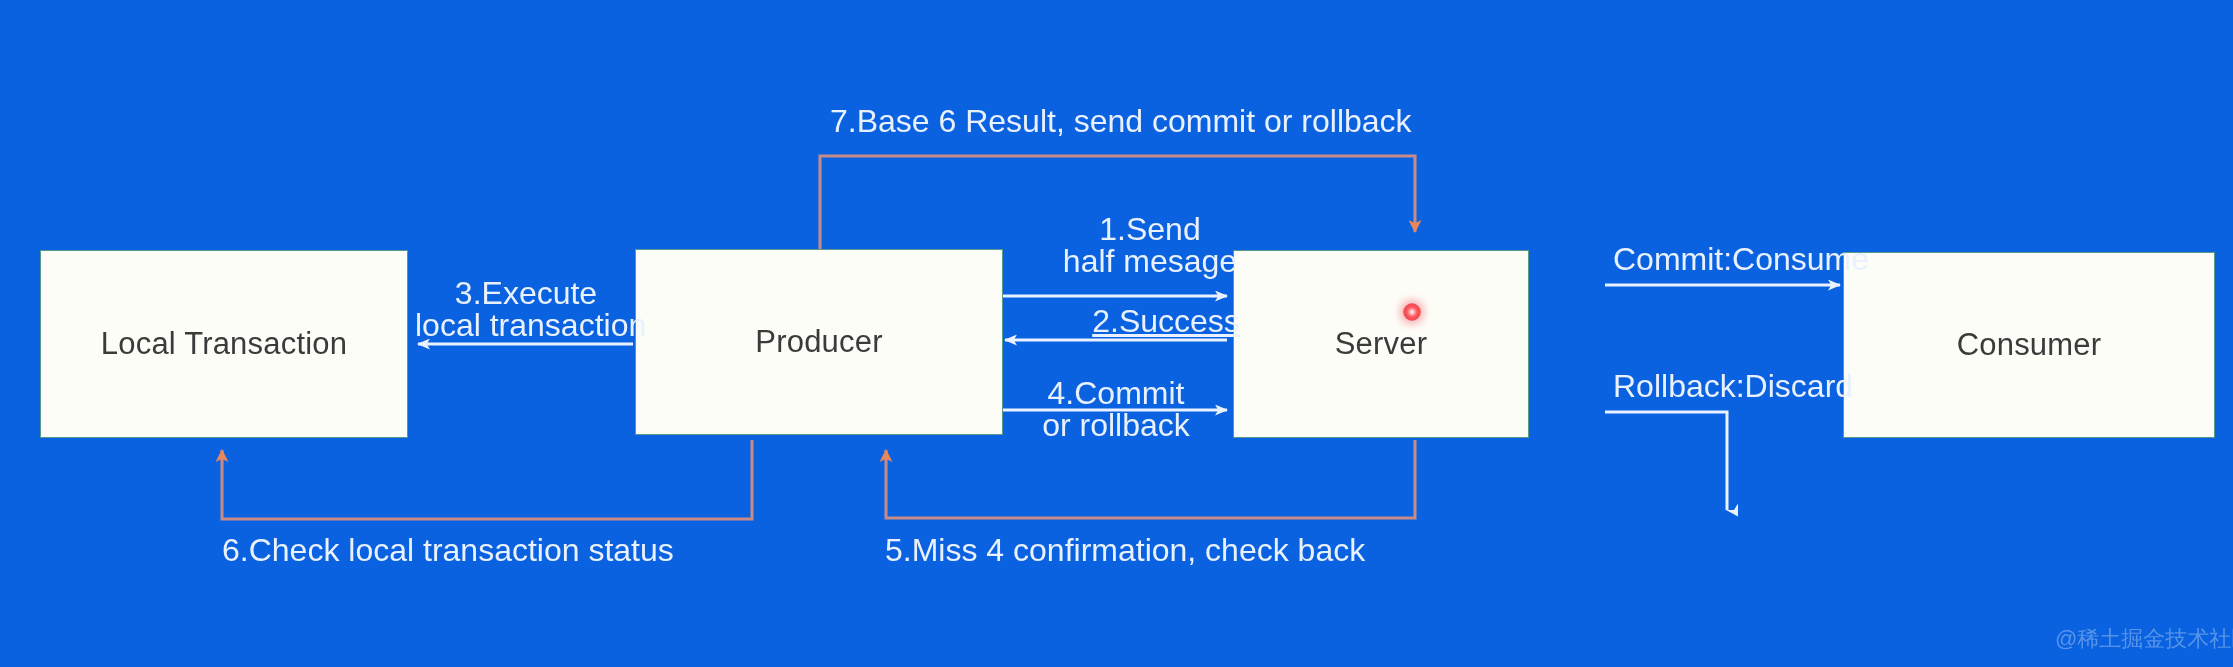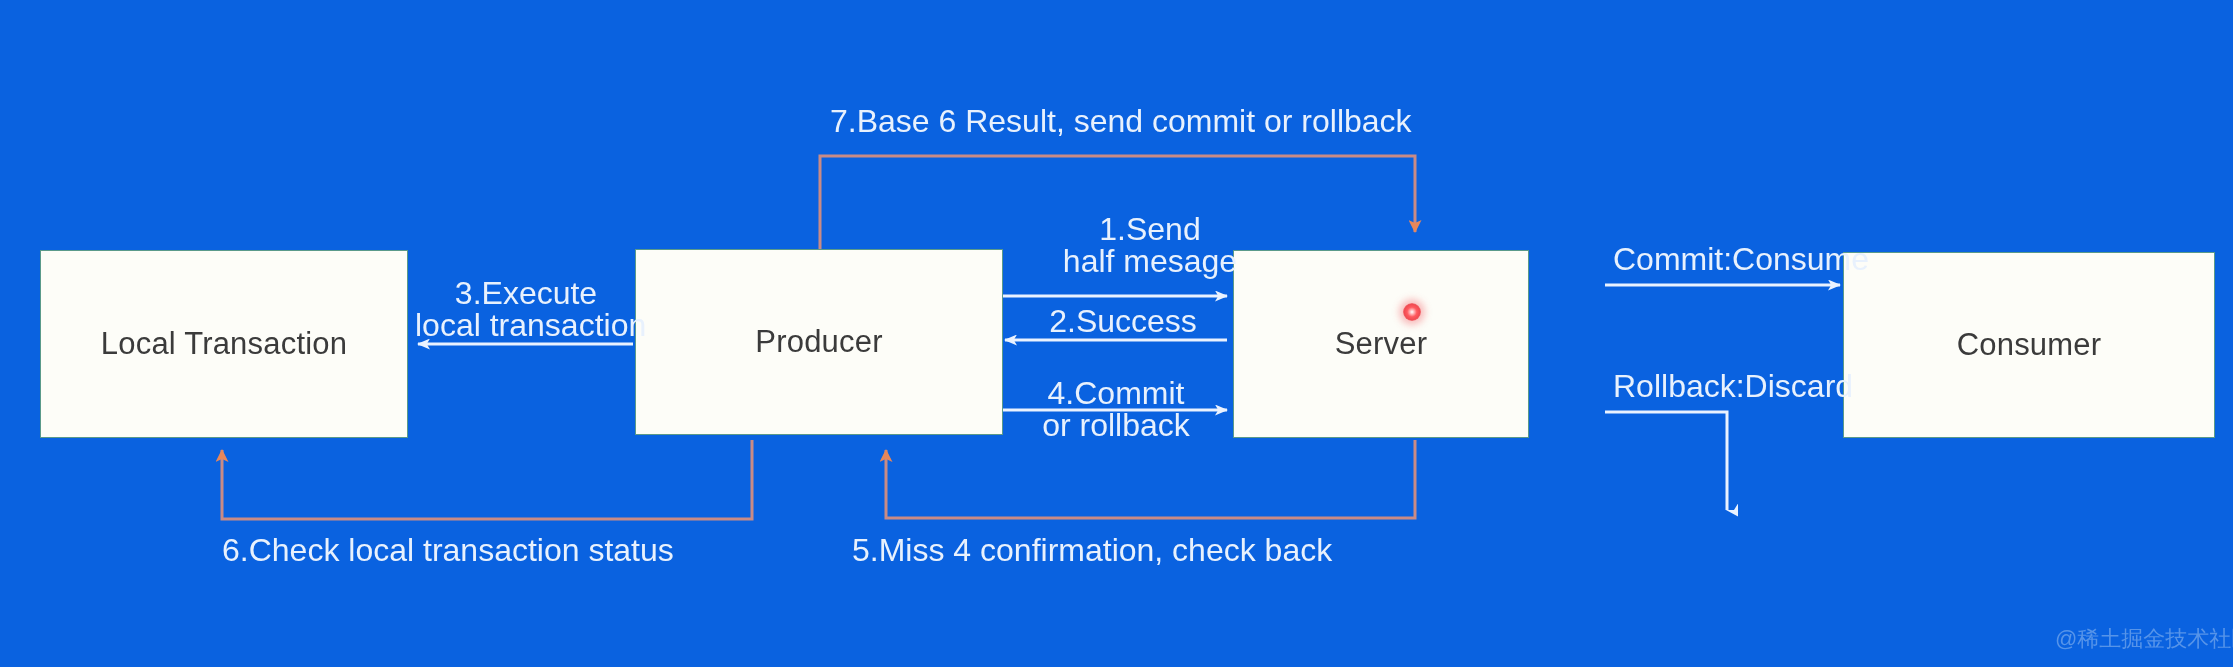--- a/index.html
+++ b/index.html
@@ -114,31 +114,31 @@
     <span class="node-label">Consumer</span>
   </div>
 
   <div class="cursor-dot" style="left:1403px; top:303px;"></div>
 
   <div class="edge-label" style="left:830px; top:105px; width:570px;">7.Base 6 Result, send commit or rollback</div>
 
   <div class="edge-label" style="left:1044px; top:213px; width:212px;">1.Send
 half mesage</div>
 
-  <div class="edge-label" style="left:1017px; top:305px; width:212px;">2.Success</div>
+  <div class="edge-label" style="left:1060px; top:305px; width:212px;text-decoration:underline;">2.Success</div>
 
   <div class="edge-label" style="left:415px; top:277px; width:222px;">3.Execute
 local transaction</div>
 
   <div class="edge-label" style="left:1010px; top:377px; width:212px;">4.Commit
 or rollback</div>
 
   <div class="edge-label left" style="left:1613px; top:243px; width:300px;">Commit:Consume</div>
 
   <div class="edge-label left" style="left:1613px; top:370px; width:300px;">Rollback:Discard</div>
 
   <div class="edge-label" style="left:222px; top:534px; width:430px;">6.Check local transaction status</div>
 
-  <div class="edge-label" style="left:852px; top:534px; width:430px;">5.Miss 4 confirmation, check back</div>
+  <div class="edge-label" style="left:885px; top:534px; width:430px;">5.Miss 4 confirmation, check back</div>
 
   <div class="watermark" style="left:2055px; top:624px;">@稀土掘金技术社区</div>
 
 </div>
 
 </body></html>

